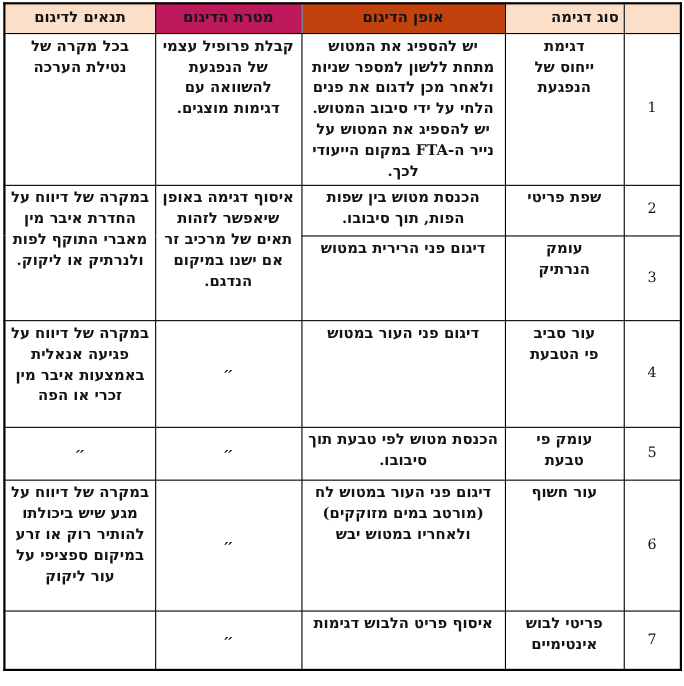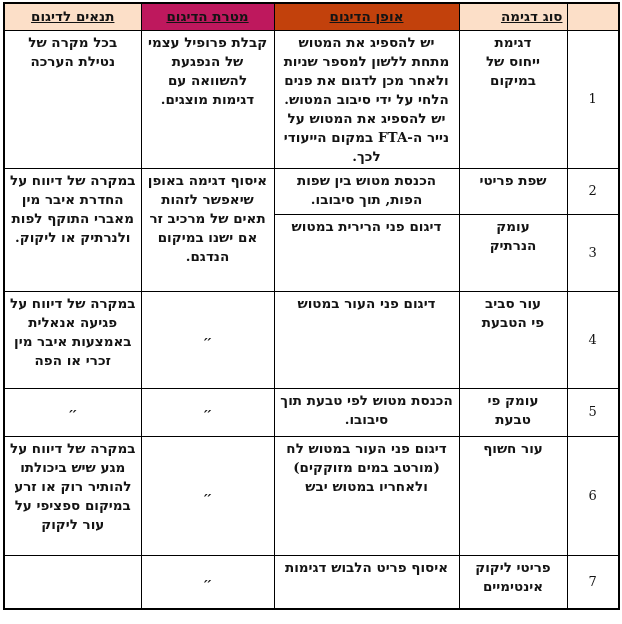--- a/index.html
+++ b/index.html
@@ -29,21 +29,20 @@
     line-height:1.42;
     text-align:center;
     vertical-align:top;
     white-space:pre-line;
     overflow:hidden;
   }
   th{
     vertical-align:middle;
     padding-top:1px;
     padding-bottom:2px;
-    text-decoration:underline;
   }
   td.num{
     font-weight:normal;
     font-size:13px;
     vertical-align:middle;
     font-family:"DejaVu Serif",serif;
   }
   td.mid{vertical-align:middle;}
   tr.hdr{height:27px;}
   tr.r1{height:137px;}
@@ -71,21 +70,21 @@
     <th style="background: rgb(252, 223, 200); text-align: right;">סוג דגימה</th>
     <th style="background: #c2410c;">אופן הדיגום</th>
     <th style="background: #be185d;">מטרת הדיגום</th>
     <th style="background: rgb(252, 223, 200);">תנאים לדיגום</th>
   </tr>
 
   <tr class="r1">
     <td class="num">1</td>
     <td>דגימת
 ייחוס של
-במיקום</td>
+הנפגעת</td>
     <td>יש להספיג את המטוש מתחת ללשון למספר שניות ולאחר מכן לדגום את פנים הלחי על ידי סיבוב המטוש. יש להספיג את המטוש על נייר ה-FTA במקום הייעודי לכך.</td>
     <td>קבלת פרופיל עצמי של הנפגעת להשוואה עם דגימות מוצגים.</td>
     <td>בכל מקרה של נטילת הערכה</td>
   </tr>
 
   <tr class="r2">
     <td class="num">2</td>
     <td>שפת פריטי</td>
     <td>הכנסת מטוש בין שפות הפות, תוך סיבובו.</td>
     <td rowspan="2">איסוף דגימה באופן שיאפשר לזהות תאים של מרכיב זר אם ישנו במיקום הנדגם.</td>
@@ -120,20 +119,20 @@
   <tr class="r6">
     <td class="num">6</td>
     <td>עור חשוף</td>
     <td>דיגום פני העור במטוש לח (מורטב במים מזוקקים) ולאחריו במטוש יבש</td>
     <td class="mid">״</td>
     <td>במקרה של דיווח על מגע שיש ביכולתו להותיר רוק או זרע במיקום ספציפי על עור ליקוק</td>
   </tr>
 
   <tr class="r7">
     <td class="num">7</td>
-    <td>פריטי ליקוק
+    <td>פריטי לבוש
 אינטימיים</td>
     <td>איסוף פריט הלבוש דגימות</td>
     <td class="mid">״</td>
     <td></td>
   </tr>
 </tbody>
   </table>
 
 </body></html>

